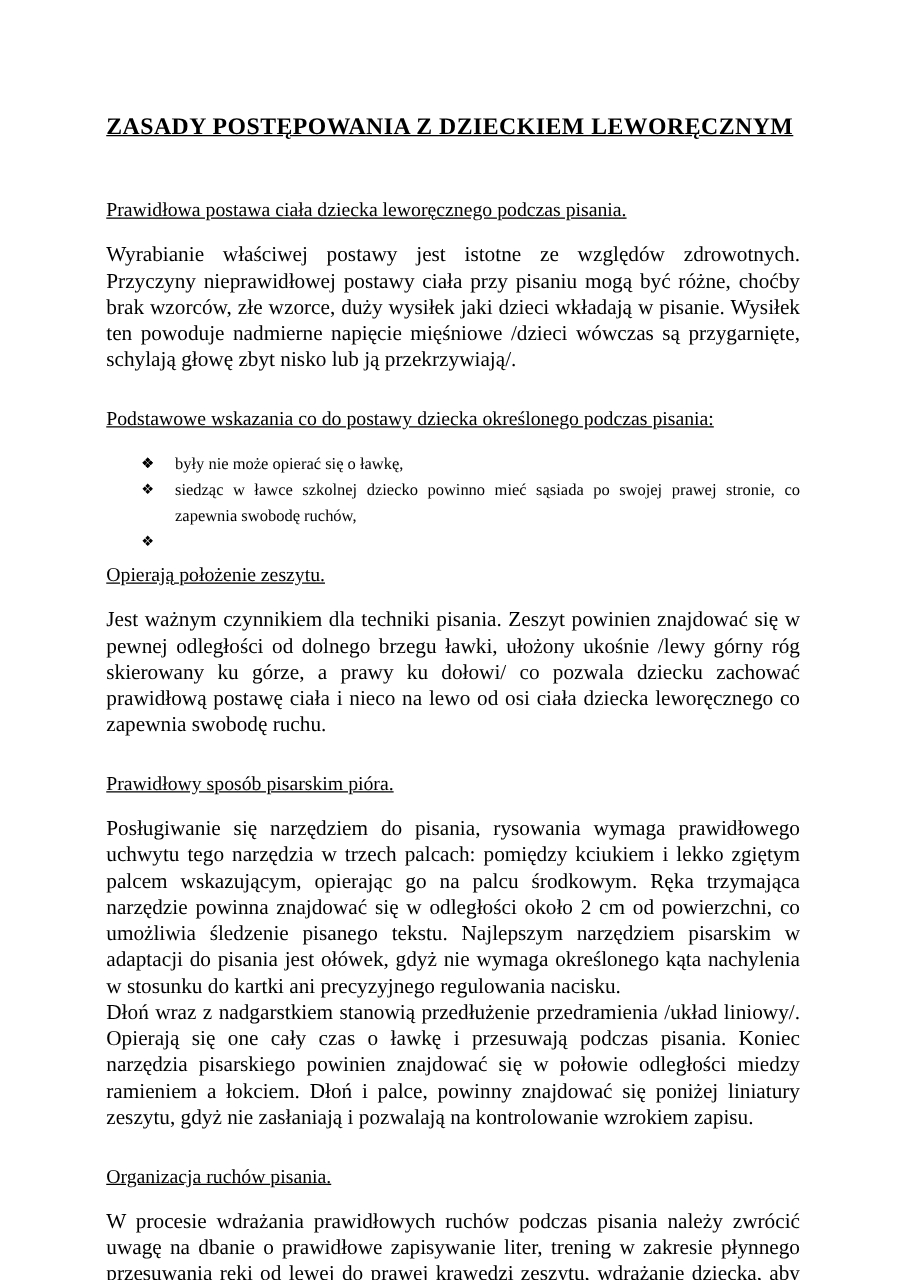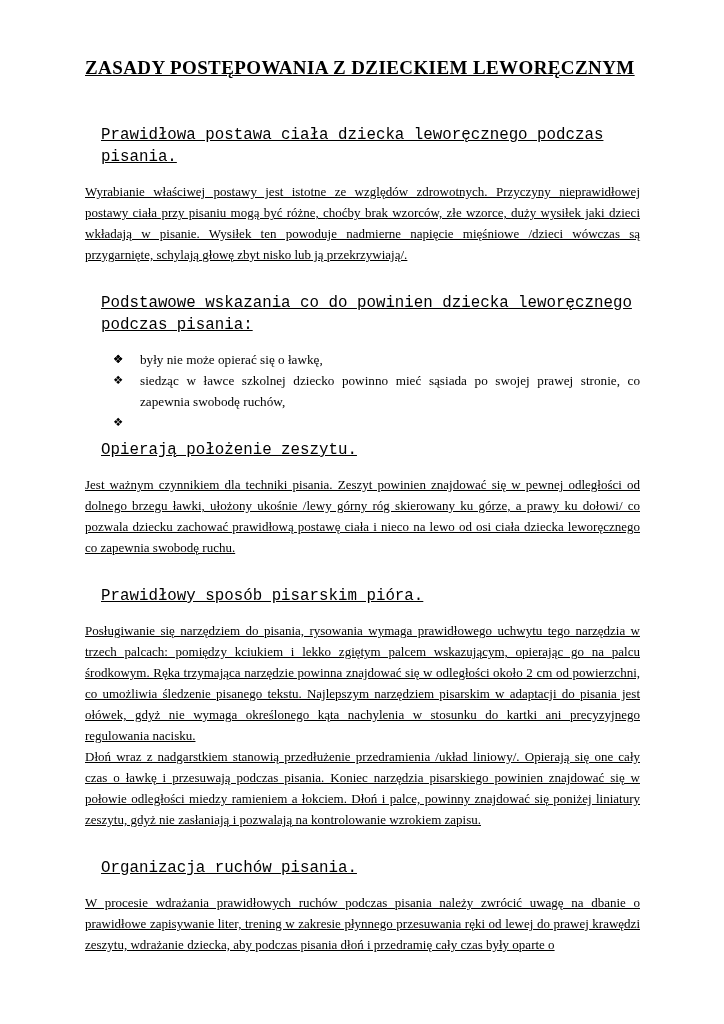--- a/index.html
+++ b/index.html
@@ -6,48 +6,46 @@
     margin: 0;
     padding: 0;
     background: #ffffff;
   }
   .page {
     position: relative;
     width: 724px;
     height: 1024px;
     background: #ffffff;
     box-sizing: border-box;
-    padding: 55px 84px 0 85px;
+    padding: 89px 84px 0 85px;
     font-family: "Liberation Serif", serif;
     color: #000000;
     overflow: hidden;
   }
   .doc-title {
     font-size: 19px;
     font-weight: bold;
     letter-spacing: 0.4px;
     text-decoration: underline;
     line-height: 26px;
     margin: 0 0 43px 0;
     white-space: nowrap;
   }
   .section-heading {
     font-size: 15.8px;
     font-weight: normal;
     text-decoration: underline;
     line-height: 22px;
-    margin: 27px 0 13px 16px;
-    font-family: Liberation Mono, monospace;
+    margin: 27px 0 13px 0;
   }
   .para {
-    font-size: 13px;
+    font-size: 17px;
     line-height: 21px;
     text-align: justify;
     margin: 0;
-    text-decoration: underline;
   }
   ul.bullets {
     list-style: none;
     margin: 13px 0 0 0;
     padding: 0;
   }
   ul.bullets li {
     position: relative;
     padding-left: 55px;
     font-size: 13.2px;
@@ -69,21 +67,21 @@
 <div class="page">
 
   <h1 class="doc-title">ZASADY POSTĘPOWANIA Z DZIECKIEM LEWORĘCZNYM</h1>
 
   <div class="section">
     <h2 class="section-heading">Prawidłowa postawa ciała dziecka leworęcznego podczas pisania.</h2>
     <p class="para">Wyrabianie właściwej postawy jest istotne ze względów zdrowotnych. Przyczyny nieprawidłowej postawy ciała przy pisaniu mogą być różne, choćby brak wzorców, złe wzorce, duży wysiłek jaki dzieci wkładają w pisanie. Wysiłek ten powoduje nadmierne napięcie mięśniowe /dzieci wówczas są przygarnięte, schylają głowę zbyt nisko lub ją przekrzywiają/.</p>
   </div>
 
   <div class="section">
-    <h2 class="section-heading">Podstawowe wskazania co do powinien dziecka leworęcznego podczas pisania:</h2>
+    <h2 class="section-heading">Podstawowe wskazania co do postawy dziecka określonego podczas pisania:</h2>
     <ul class="bullets">
       <li>
         <span class="bullet-glyph">❖</span>
       </li>
       <li>
         <span class="bullet-glyph">❖</span>
         <span>były nie może opierać się o ławkę,</span>
       </li>
       <li>
         <span class="bullet-glyph">❖</span>

